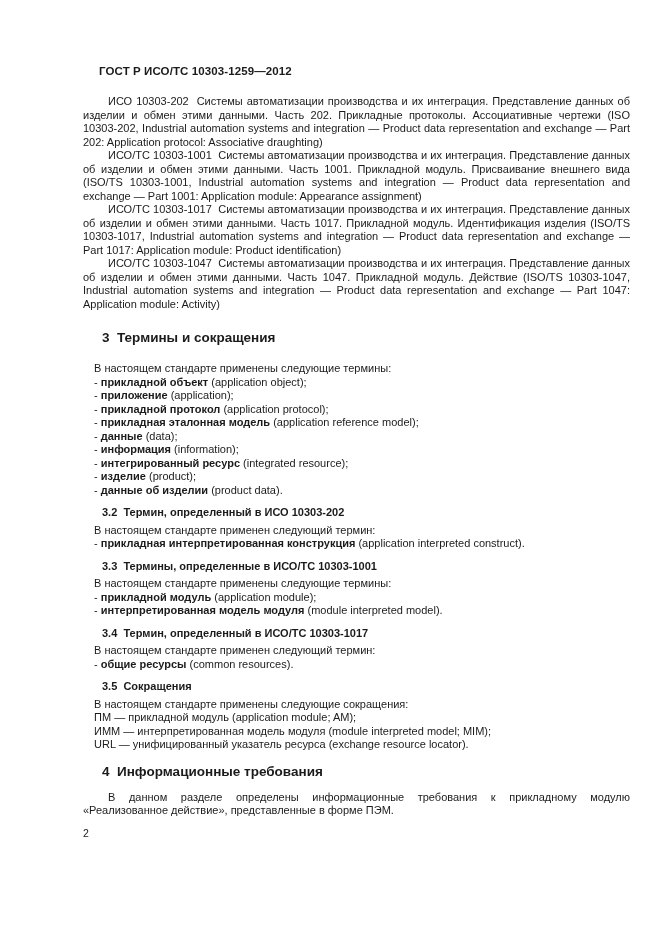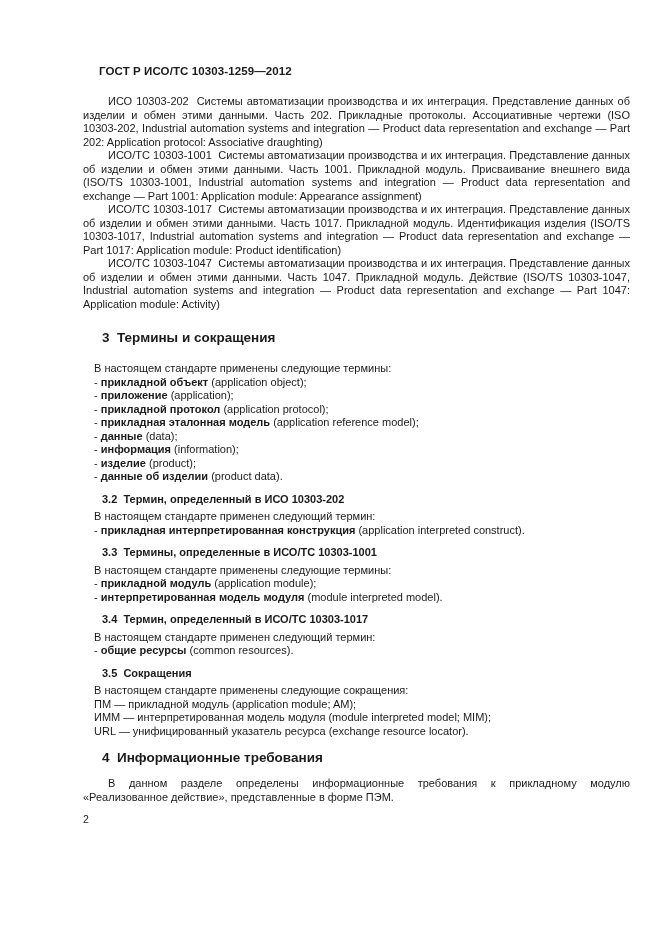--- a/index.html
+++ b/index.html
@@ -89,20 +89,21 @@
     <div class="sec-title">3  Термины и сокращения</div>
 
     <div class="sub">
       <p class="intro">В настоящем стандарте применены следующие термины:</p>
       <p class="term"><span>-</span> <b>прикладной объект</b><span> (application object);</span></p>
       <p class="term"><span>-</span> <b>приложение</b><span> (application);</span></p>
       <p class="term"><span>-</span> <b>прикладной протокол</b><span> (application protocol);</span></p>
       <p class="term"><span>-</span> <b>прикладная эталонная модель</b><span> (application reference model);</span></p>
       <p class="term"><span>-</span> <b>данные</b><span> (data);</span></p>
       <p class="term"><span>-</span> <b>информация</b><span> (information);</span></p>
+      <p class="term"><span>-</span> <b>интегрированный ресурс</b><span> (integrated resource);</span></p>
       <p class="term"><span>-</span> <b>изделие</b><span> (product);</span></p>
       <p class="term"><span>-</span> <b>данные об изделии</b><span> (product data).</span></p>
     </div>
 
     <div class="sub">
       <div class="sub-title">3.2  Термин, определенный в ИСО 10303-202</div>
       <p class="intro">В настоящем стандарте применен следующий термин:</p>
       <p class="term"><span>-</span> <b>прикладная интерпретированная конструкция</b><span> (application interpreted construct).</span></p>
     </div>
 

